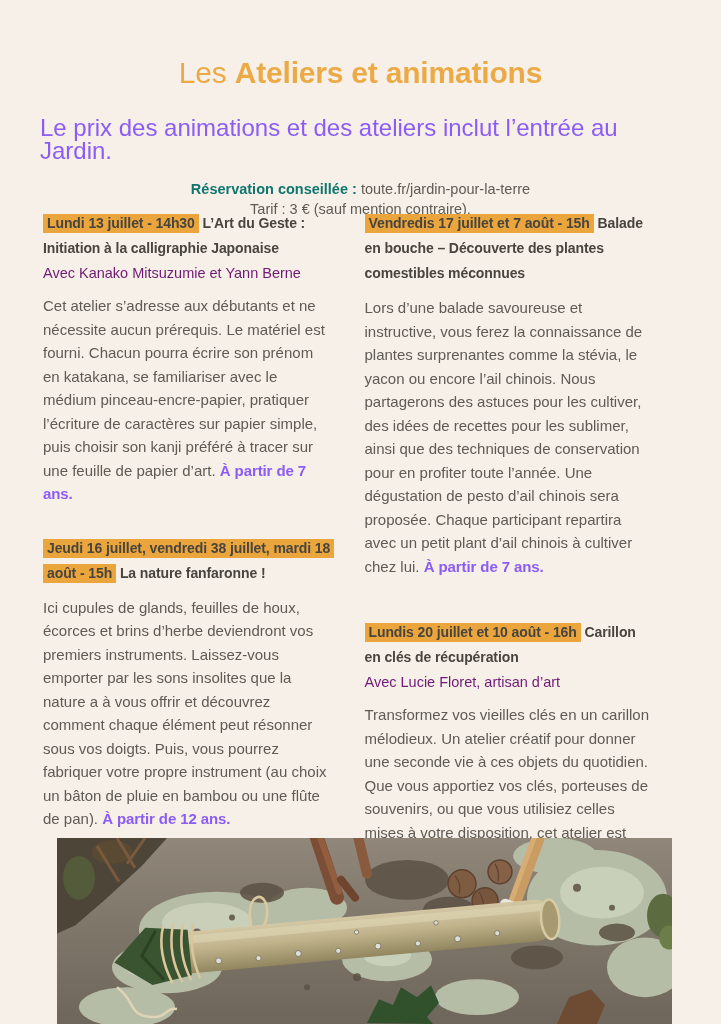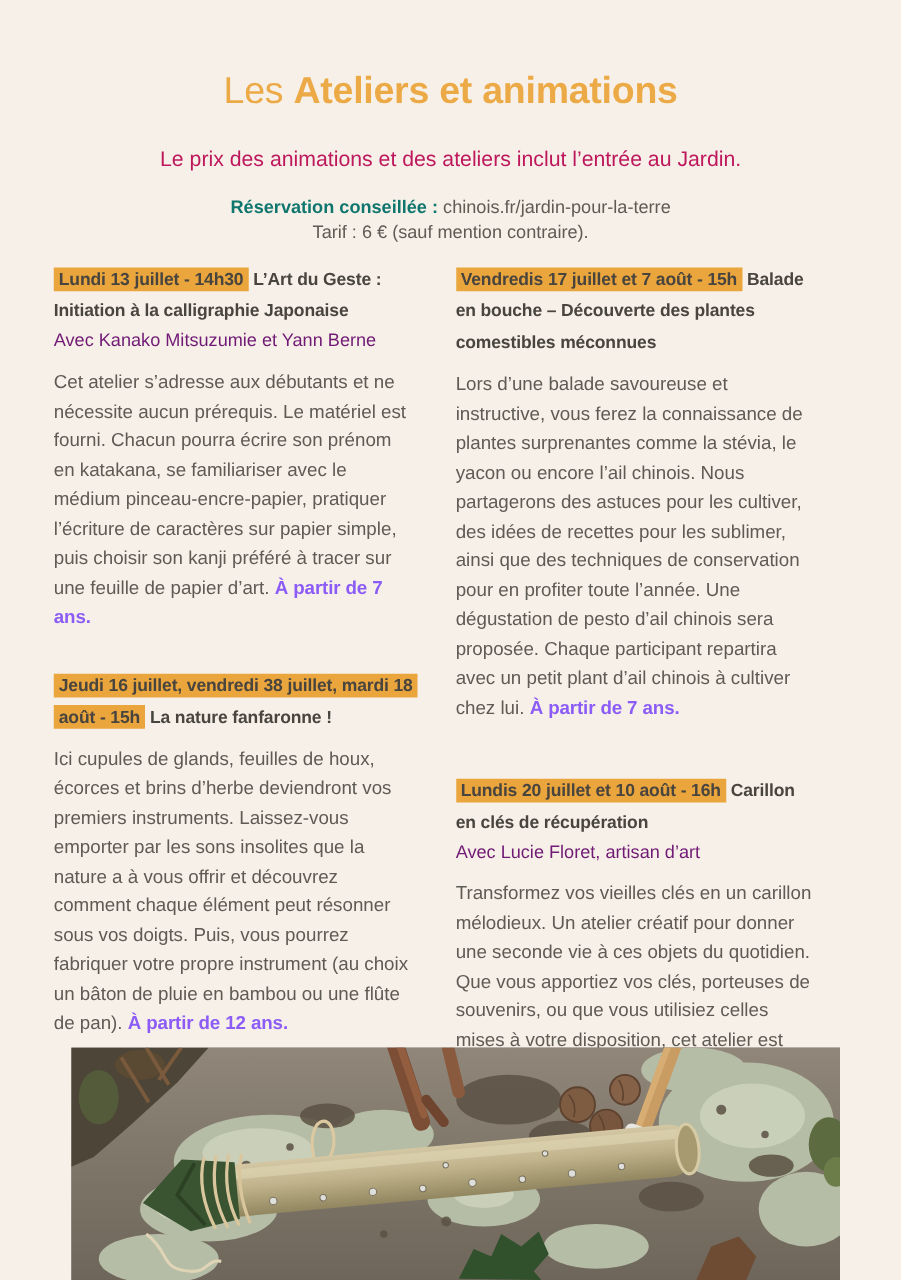--- a/index.html
+++ b/index.html
@@ -17,23 +17,22 @@
     margin:0; padding-top:56px;
     text-align:center;
     font-size:30px; line-height:34px;
     color:#ecaa47;
     font-weight:400;
     letter-spacing:-0.2px;
   }
   .title .t-main { font-weight:700; }
   .subtitle {
     margin:26px 40px 0;
-    text-align:center;
-    font-size:17px; line-height:23px;
-    color:#be185d;
+    font-size:24px; line-height:23px;
+    color:#8b5cf6;
   }
   .resa, .tarif {
     margin:0; text-align:center;
     font-size:14.5px; line-height:20px;
     color:#5e5a54;
   }
   .resa { margin-top:17px; }
   .resa strong { color:#0f766e; }
   
   .cols {
@@ -80,22 +79,22 @@
 </style>
 </head>
 <body>
 
 <div class="page">
 
   <h1 class="title"><span class="t-light">Les</span> <span class="t-main">Ateliers et animations</span></h1>
 
   <p class="subtitle">Le prix des animations et des ateliers inclut l’entrée au Jardin.</p>
 
-  <p class="resa"><strong>Réservation conseillée :</strong> <span>chinois.fr/jardin-pour-la-terre</span></p>
-  <p class="tarif">Tarif : 6 € (sauf mention contraire).</p>
+  <p class="resa"><strong>Réservation conseillée :</strong> <span>toute.fr/jardin-pour-la-terre</span></p>
+  <p class="tarif">Tarif : 3 € (sauf mention contraire).</p>
 
   <div class="cols">
 
     <div class="col col-left">
 
       <div class="entry">
         <p class="ehead"><span class="hl">Lundi 13 juillet - 14h30</span> <span>L’Art du Geste : Initiation à la calligraphie Japonaise</span></p>
         <p class="ewith">Avec Kanako Mitsuzumie et Yann Berne</p>
         <p class="ebody"><span>Cet atelier s’adresse aux débutants et ne nécessite aucun prérequis. Le matériel est fourni. Chacun pourra écrire son prénom en katakana, se familiariser avec le médium pinceau-encre-papier, pratiquer l’écriture de caractères sur papier simple, puis choisir son kanji préféré à tracer sur une feuille de papier d’art.</span> <strong class="age">À partir de 7 ans.</strong></p>
       </div>

